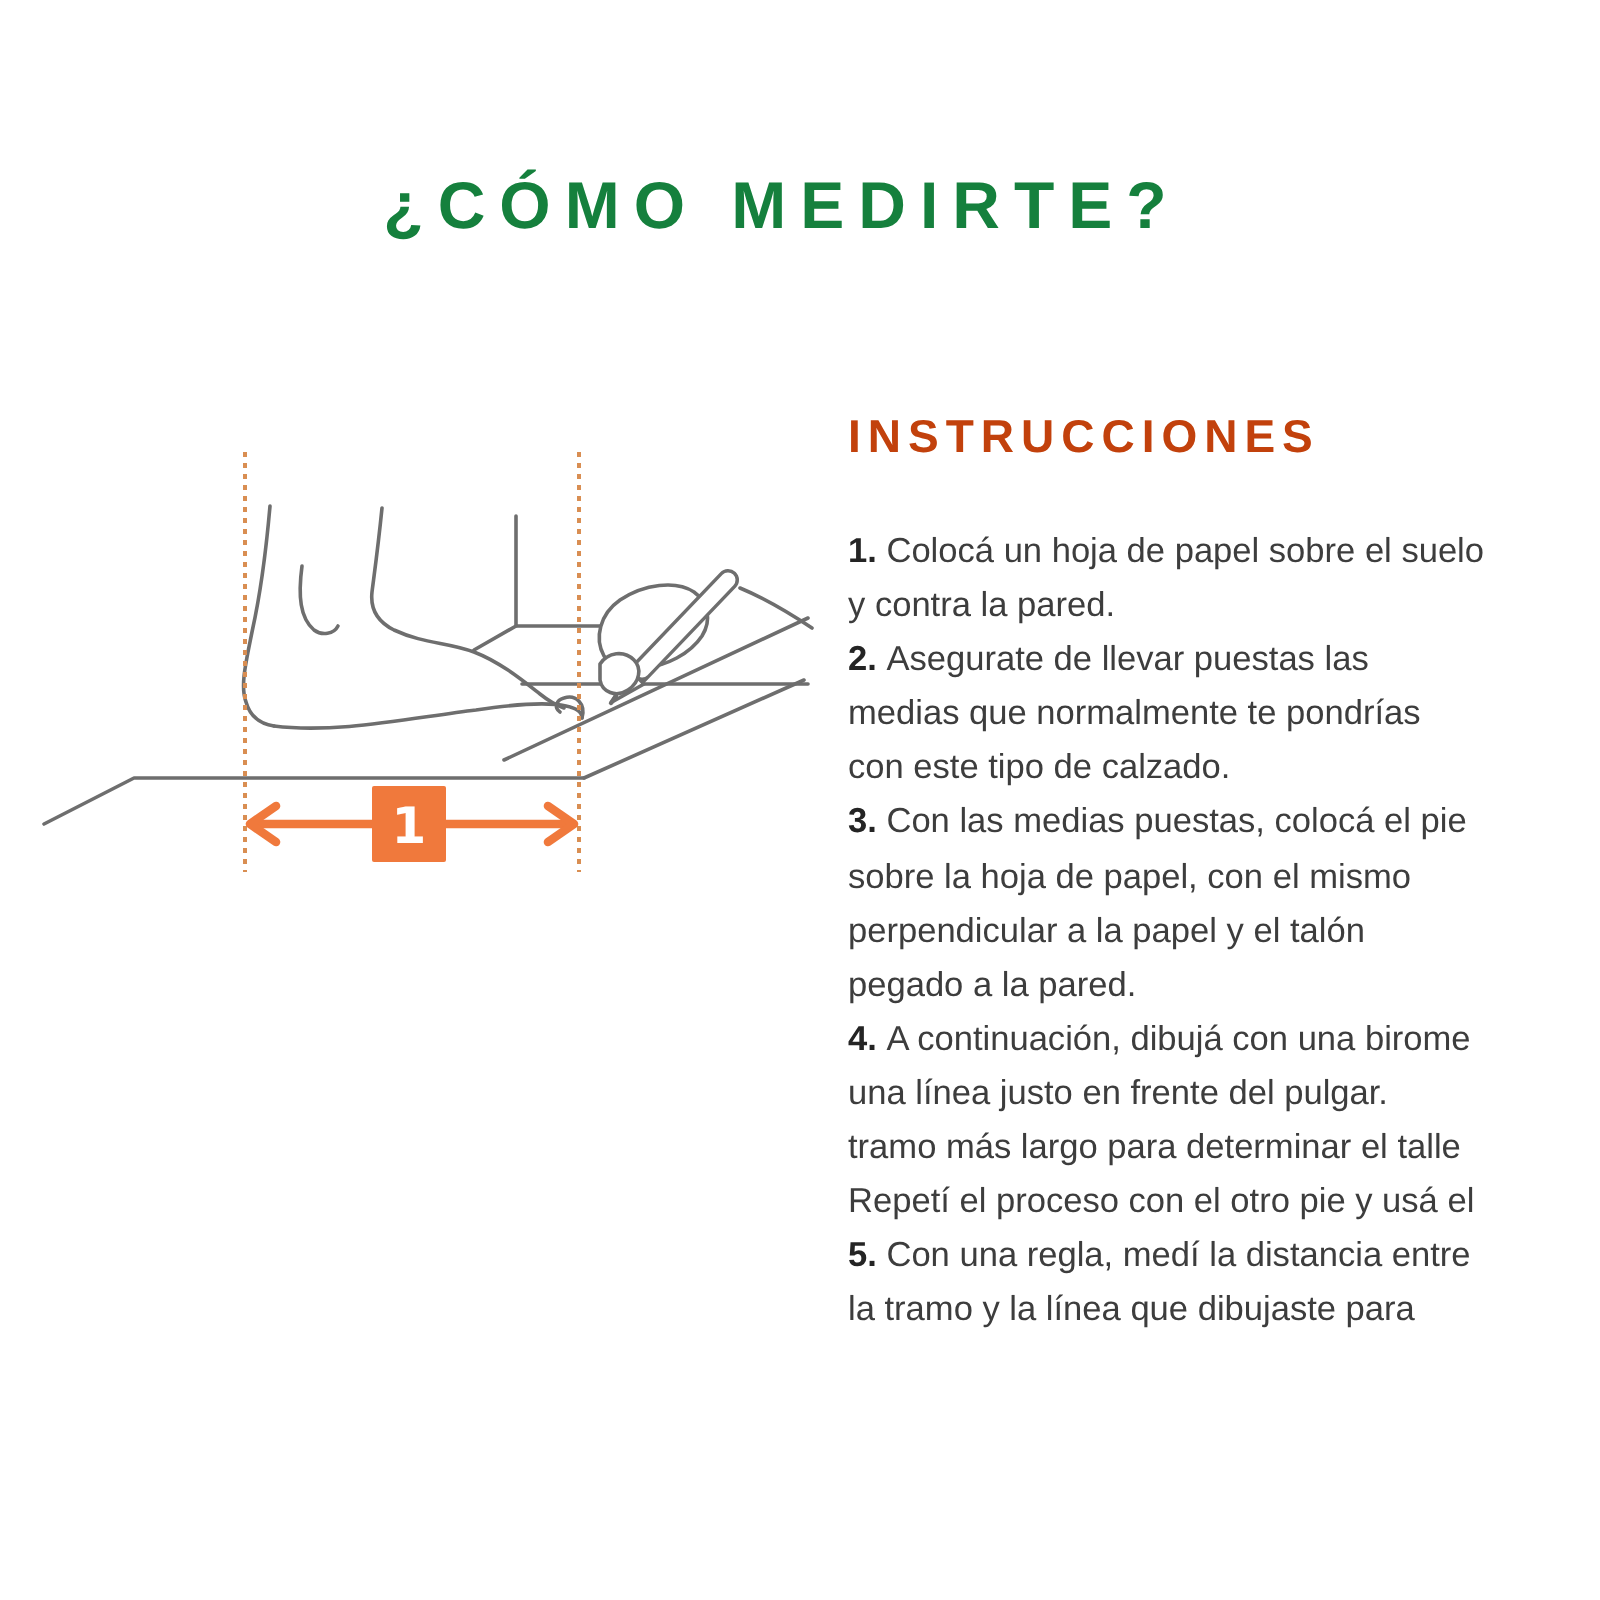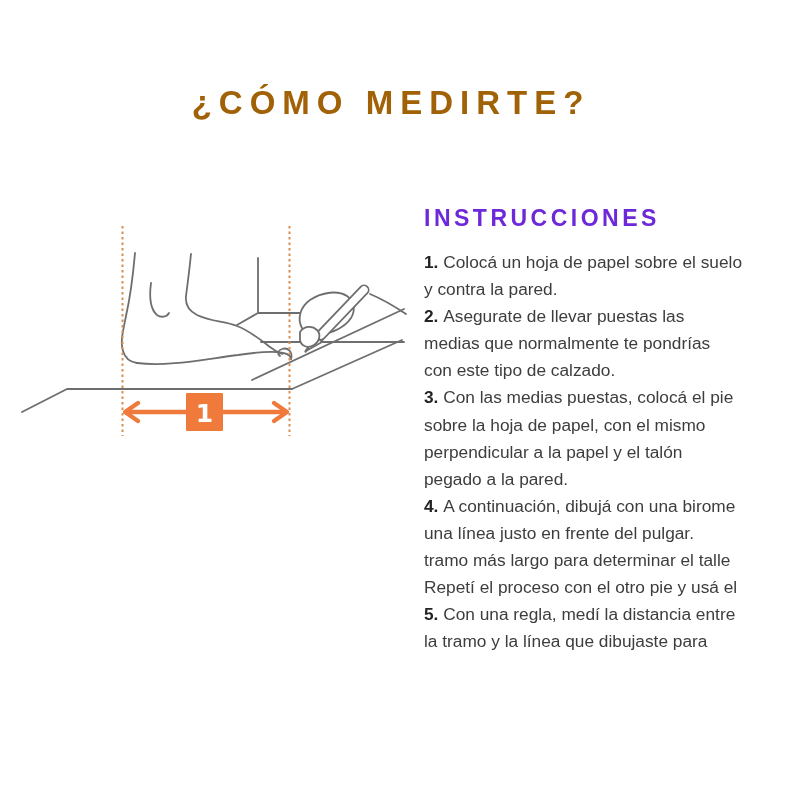--- a/index.html
+++ b/index.html
@@ -2,30 +2,30 @@
 <html style="--accent: #f0793c; --dash: #d98e52; --line-gray: #6e6e6e;"><head>
 <meta charset="utf-8">
 <style>
   html,body{margin:0;padding:0;}
   body{
     width:800px;height:800px;background:#ffffff;position:relative;overflow:hidden;
     font-family:"Liberation Sans", sans-serif;
   }
   .page-title{
     position:absolute;top:84px;left:0;width:782px;text-align:center;
-    font-size:33px;font-weight:700;letter-spacing:7px;color:#a16207;white-space:nowrap;
+    font-size:33px;font-weight:700;letter-spacing:7px;color:#15803d;white-space:nowrap;
   }
   .illustration{
     position:absolute;left:10px;top:215px;width:410px;height:240px;
   }
   .right-col{position:absolute;left:424px;top:205px;}
   .instr-heading{
-    margin:0;font-size:23px;font-weight:700;letter-spacing:3.5px;color:#6d28d9;white-space:nowrap;
+    margin:0;font-size:23px;font-weight:700;letter-spacing:3.5px;color:#c2410c;white-space:nowrap;
   }
-  .instr-lines{margin-top:17px;}
+  .instr-lines{margin-top:30px;}
   .instr-line{
     font-size:17.3px;line-height:27.1px;color:#3d3d3d;white-space:nowrap;
   }
   .instr-line b{color:#242424;font-weight:700;}
   
   .g{stroke:var(--line-gray,#6e6e6e);stroke-width:1.8;fill:none;stroke-linecap:round;stroke-linejoin:round;}
   .wfill{fill:#ffffff;stroke:var(--line-gray,#6e6e6e);stroke-width:1.8;stroke-linejoin:round;}
   .dash{stroke:var(--dash,#d98e52);stroke-width:2;fill:none;stroke-dasharray:2.5 3;}
   .arrow{stroke:var(--accent,#f0793c);stroke-width:4.3;fill:none;stroke-linecap:round;stroke-linejoin:round;}
   .badge-rect{fill:var(--accent,#f0793c);}

